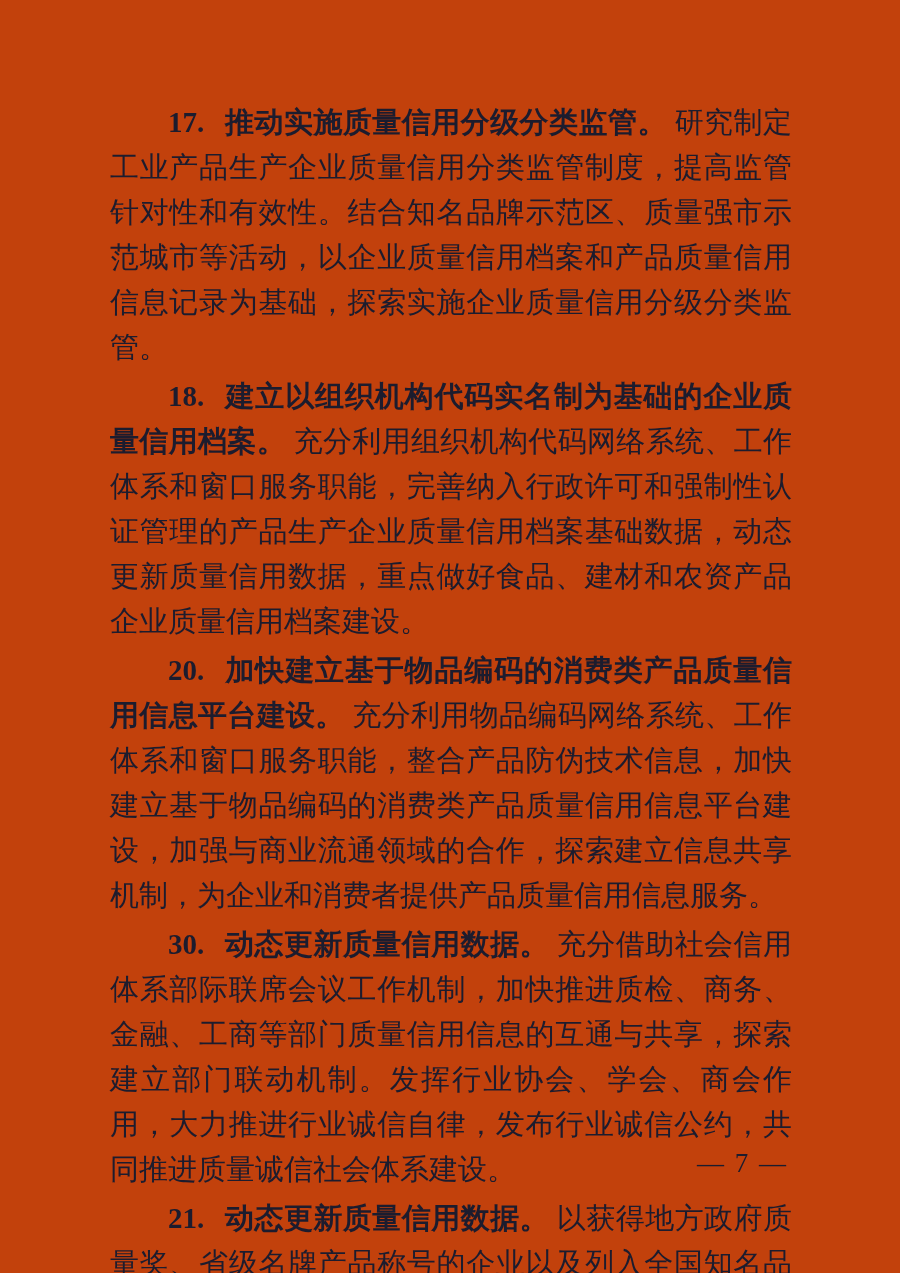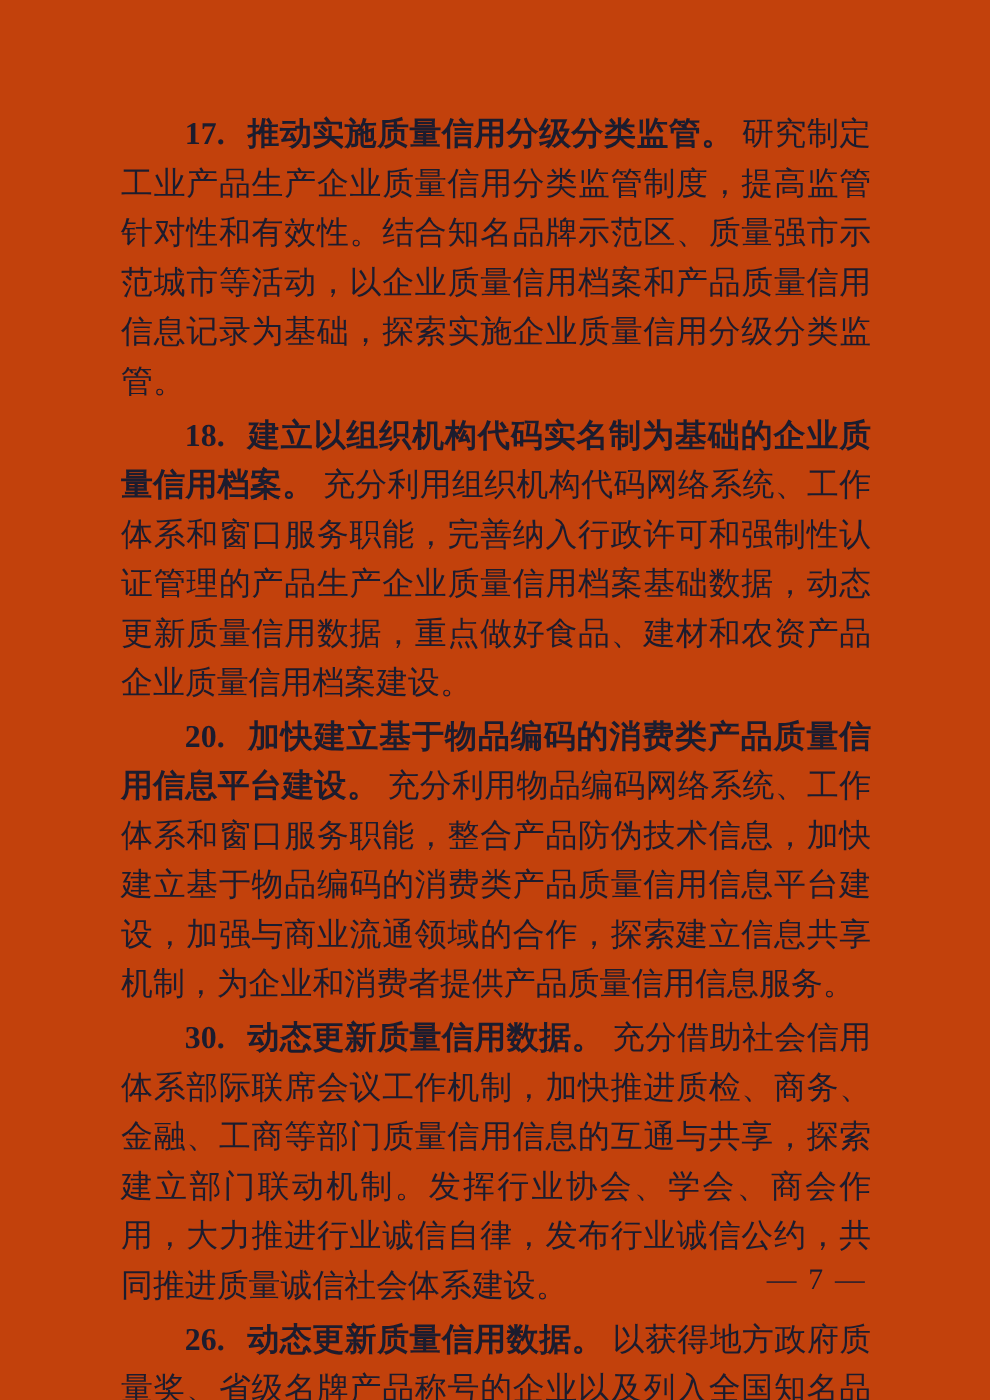--- a/index.html
+++ b/index.html
@@ -76,21 +76,21 @@
       <span class="para-body">充分利用物品编码网络系统、工作体系和窗口服务职能，整合产品防伪技术信息，加快建立基于物品编码的消费类产品质量信用信息平台建设，加强与商业流通领域的合作，探索建立信息共享机制，为企业和消费者提供产品质量信用信息服务。</span>
     </p>
 
     <p class="para">
       <span class="para-number">30.</span>
       <span class="para-heading">动态更新质量信用数据。</span>
       <span class="para-body">充分借助社会信用体系部际联席会议工作机制，加快推进质检、商务、金融、工商等部门质量信用信息的互通与共享，探索建立部门联动机制。发挥行业协会、学会、商会作用，大力推进行业诚信自律，发布行业诚信公约，共同推进质量诚信社会体系建设。</span>
     </p>
 
     <p class="para">
-      <span class="para-number">26.</span>
+      <span class="para-number">21.</span>
       <span class="para-heading">动态更新质量信用数据。</span>
       <span class="para-body">以获得地方政府质量奖、省级名牌产品称号的企业以及列入全国知名品牌示范区、国家和省级中小学质量教育实践基地的企业为重点，组织开展以“质量第一、诚信</span>
     </p>
 
   </div>
 
   <div class="footer">— 7 —</div>
 </div>
 
 </body></html>

